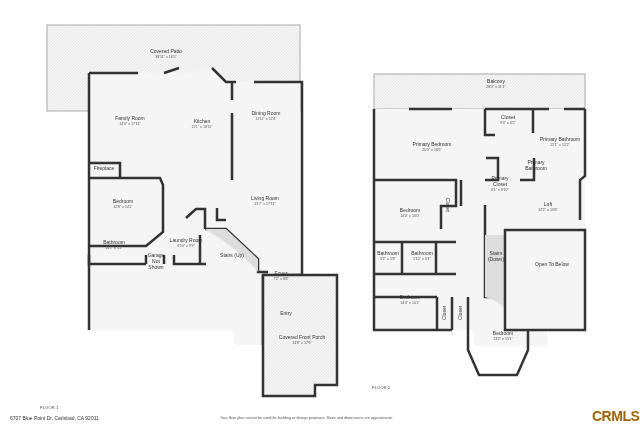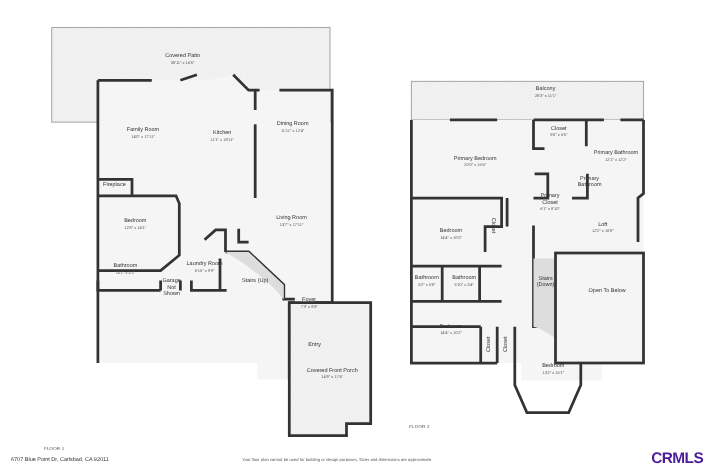--- a/index.html
+++ b/index.html
@@ -4,21 +4,21 @@
 <style>
   html,body{margin:0;padding:0;background:#fff;}
   body{width:640px;height:426px;position:relative;overflow:hidden;font-family:"Liberation Sans",sans-serif;}
   svg{position:absolute;left:0;top:0;}
   .lbl{position:absolute;text-align:center;transform:translate(-50%,-50%);color:#333;line-height:1.15;white-space:nowrap;}
   .lbl .n{font-size:5px;display:block;}
   .lbl .d{font-size:3.6px;display:block;color:#555;}
   .floor{position:absolute;font-size:4px;color:#444;letter-spacing:.2px;}
   .addr{position:absolute;left:10px;top:415px;font-size:5px;color:#333;}
   .disc{position:absolute;left:220px;top:416px;font-size:3.8px;color:#555;}
-  .wm{position:absolute;left:592px;top:408px;font-size:14px;font-weight:bold;color:#4c1d95;letter-spacing:-.5px;}
+  .wm{position:absolute;left:592px;top:408px;font-size:14px;font-weight:bold;color:#a16207;letter-spacing:-.5px;}
 </style>
 </head>
 <body>
 
 <svg width="640" height="426" viewBox="0 0 640 426">
   <defs>
     <pattern id="hatch" width="3" height="3" patternUnits="userSpaceOnUse">
       <rect width="3" height="3" fill="#f4f4f4"></rect>
       <path d="M0 3 L3 0" stroke="#e0e0e0" stroke-width=".5"></path>
     </pattern>

